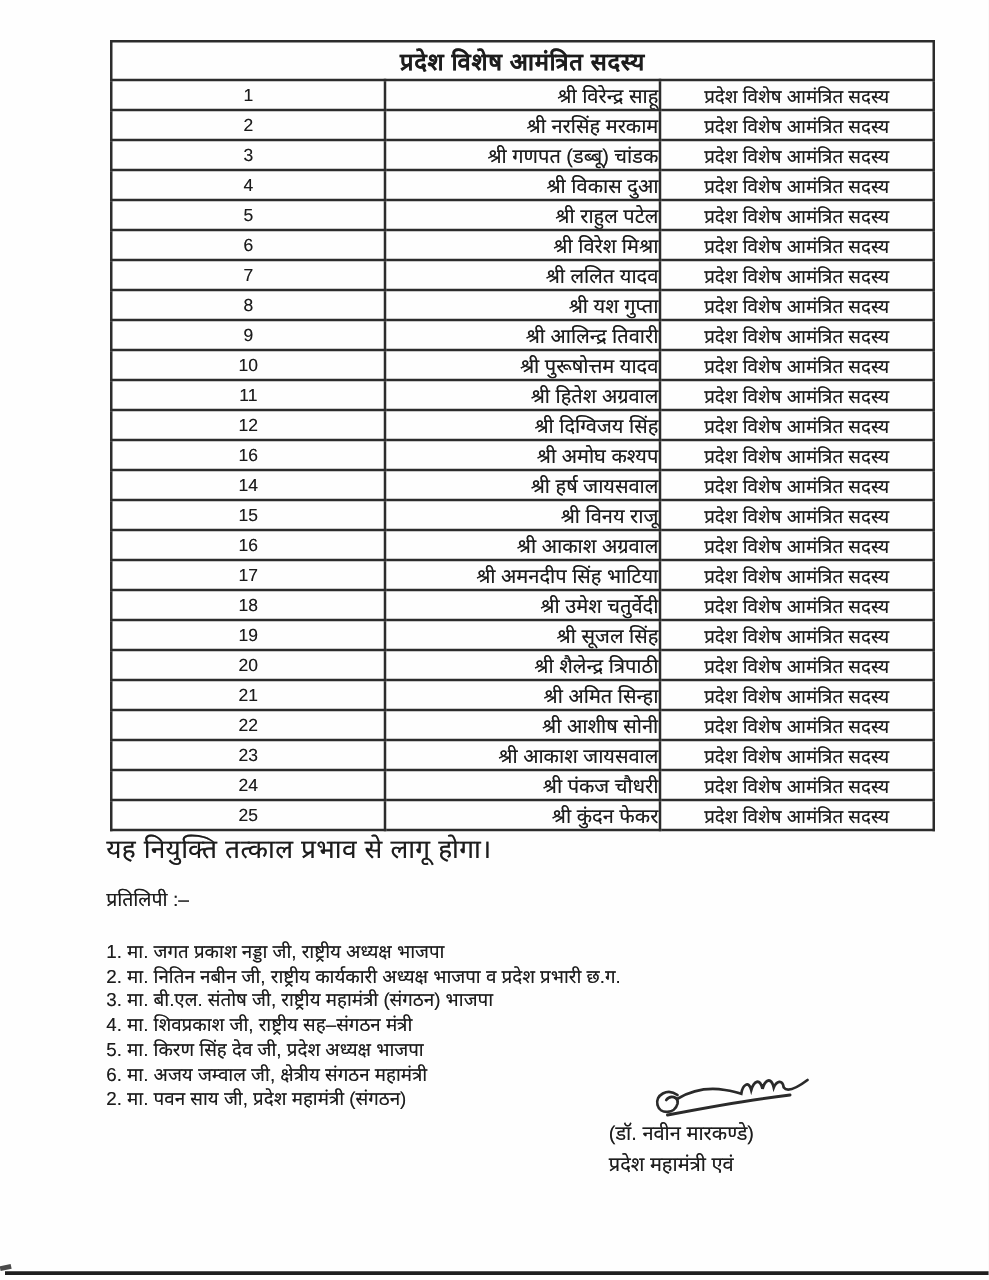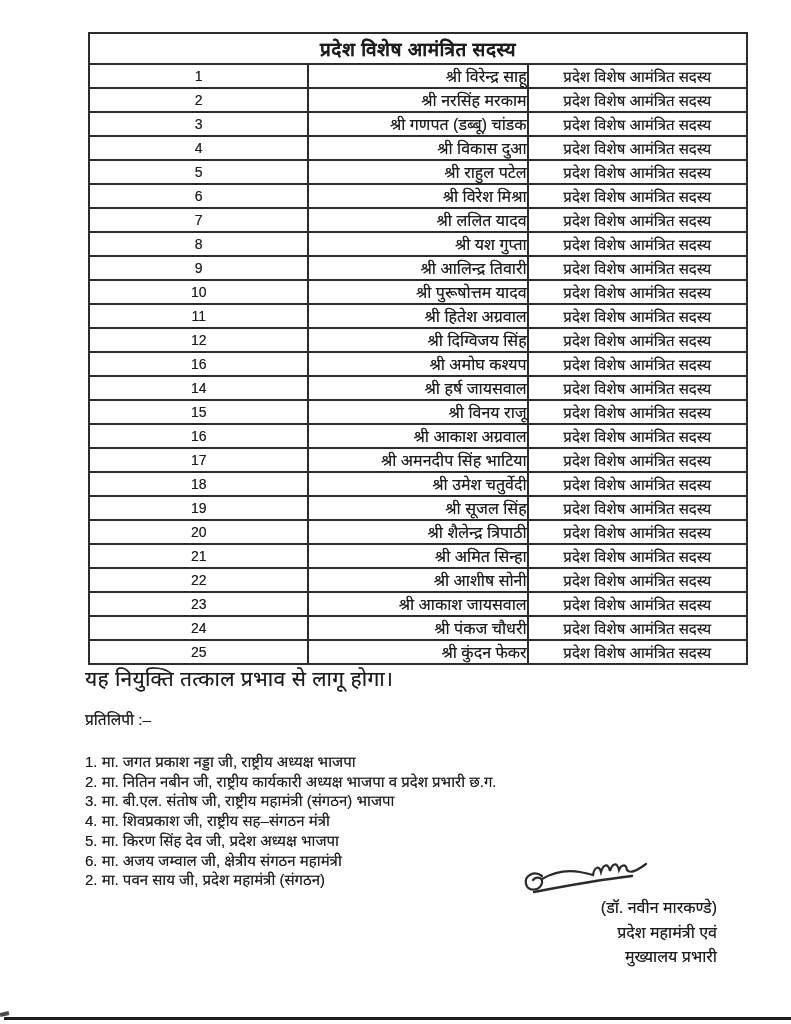--- a/index.html
+++ b/index.html
@@ -60,21 +60,21 @@
   }
   .copy-list .copy-item{white-space:nowrap;}
 
   
   .signature-svg{
     position:absolute;left:520px;top:846px;
     width:135px;height:58px;
   }
   .sign-block{
     position:absolute;left:487px;top:896px;
-    width:230px;text-align:right;
+    width:230px;text-align:left;
     font-size:16px;line-height:24.5px;
   }
 
   
   .scan-edge{
     position:absolute;left:4px;right:0;top:1017px;
     height:3px;background:#1e1e1e;
   }
   .scan-dot{
     position:absolute;left:0;top:1012px;width:9px;height:4px;
@@ -269,19 +269,18 @@
     <path d="M22,30 C14,24 4,30 6,38 C8,46 20,45 22,37 C23,31 16,30 13,34" stroke="#2a2a2a" stroke-width="2.2" stroke-linecap="round"></path>
     <path d="M22,33 C34,26 48,24 60,26 C66,27 70,28 73,29 C74,22 79,18 81,26
              C83,19 88,16 90,25 C92,18 97,15 99,24 C101,19 106,17 107,24
              C110,28 118,24 126,18" stroke="#2a2a2a" stroke-width="2.2" stroke-linecap="round"></path>
     <path d="M14,46 C40,41 78,34 112,30" stroke="#2a2a2a" stroke-width="2.4" stroke-linecap="round"></path>
   </svg>
 
   <div class="sign-block">
     <div>(डॉ. नवीन मारकण्डे)</div>
     <div>प्रदेश महामंत्री एवं</div>
-    <div>मुख्यालय प्रभारी</div>
   </div>
 
   <div class="scan-dot"></div>
   <div class="scan-edge"></div>
 
 </div>
 
 </body></html>

